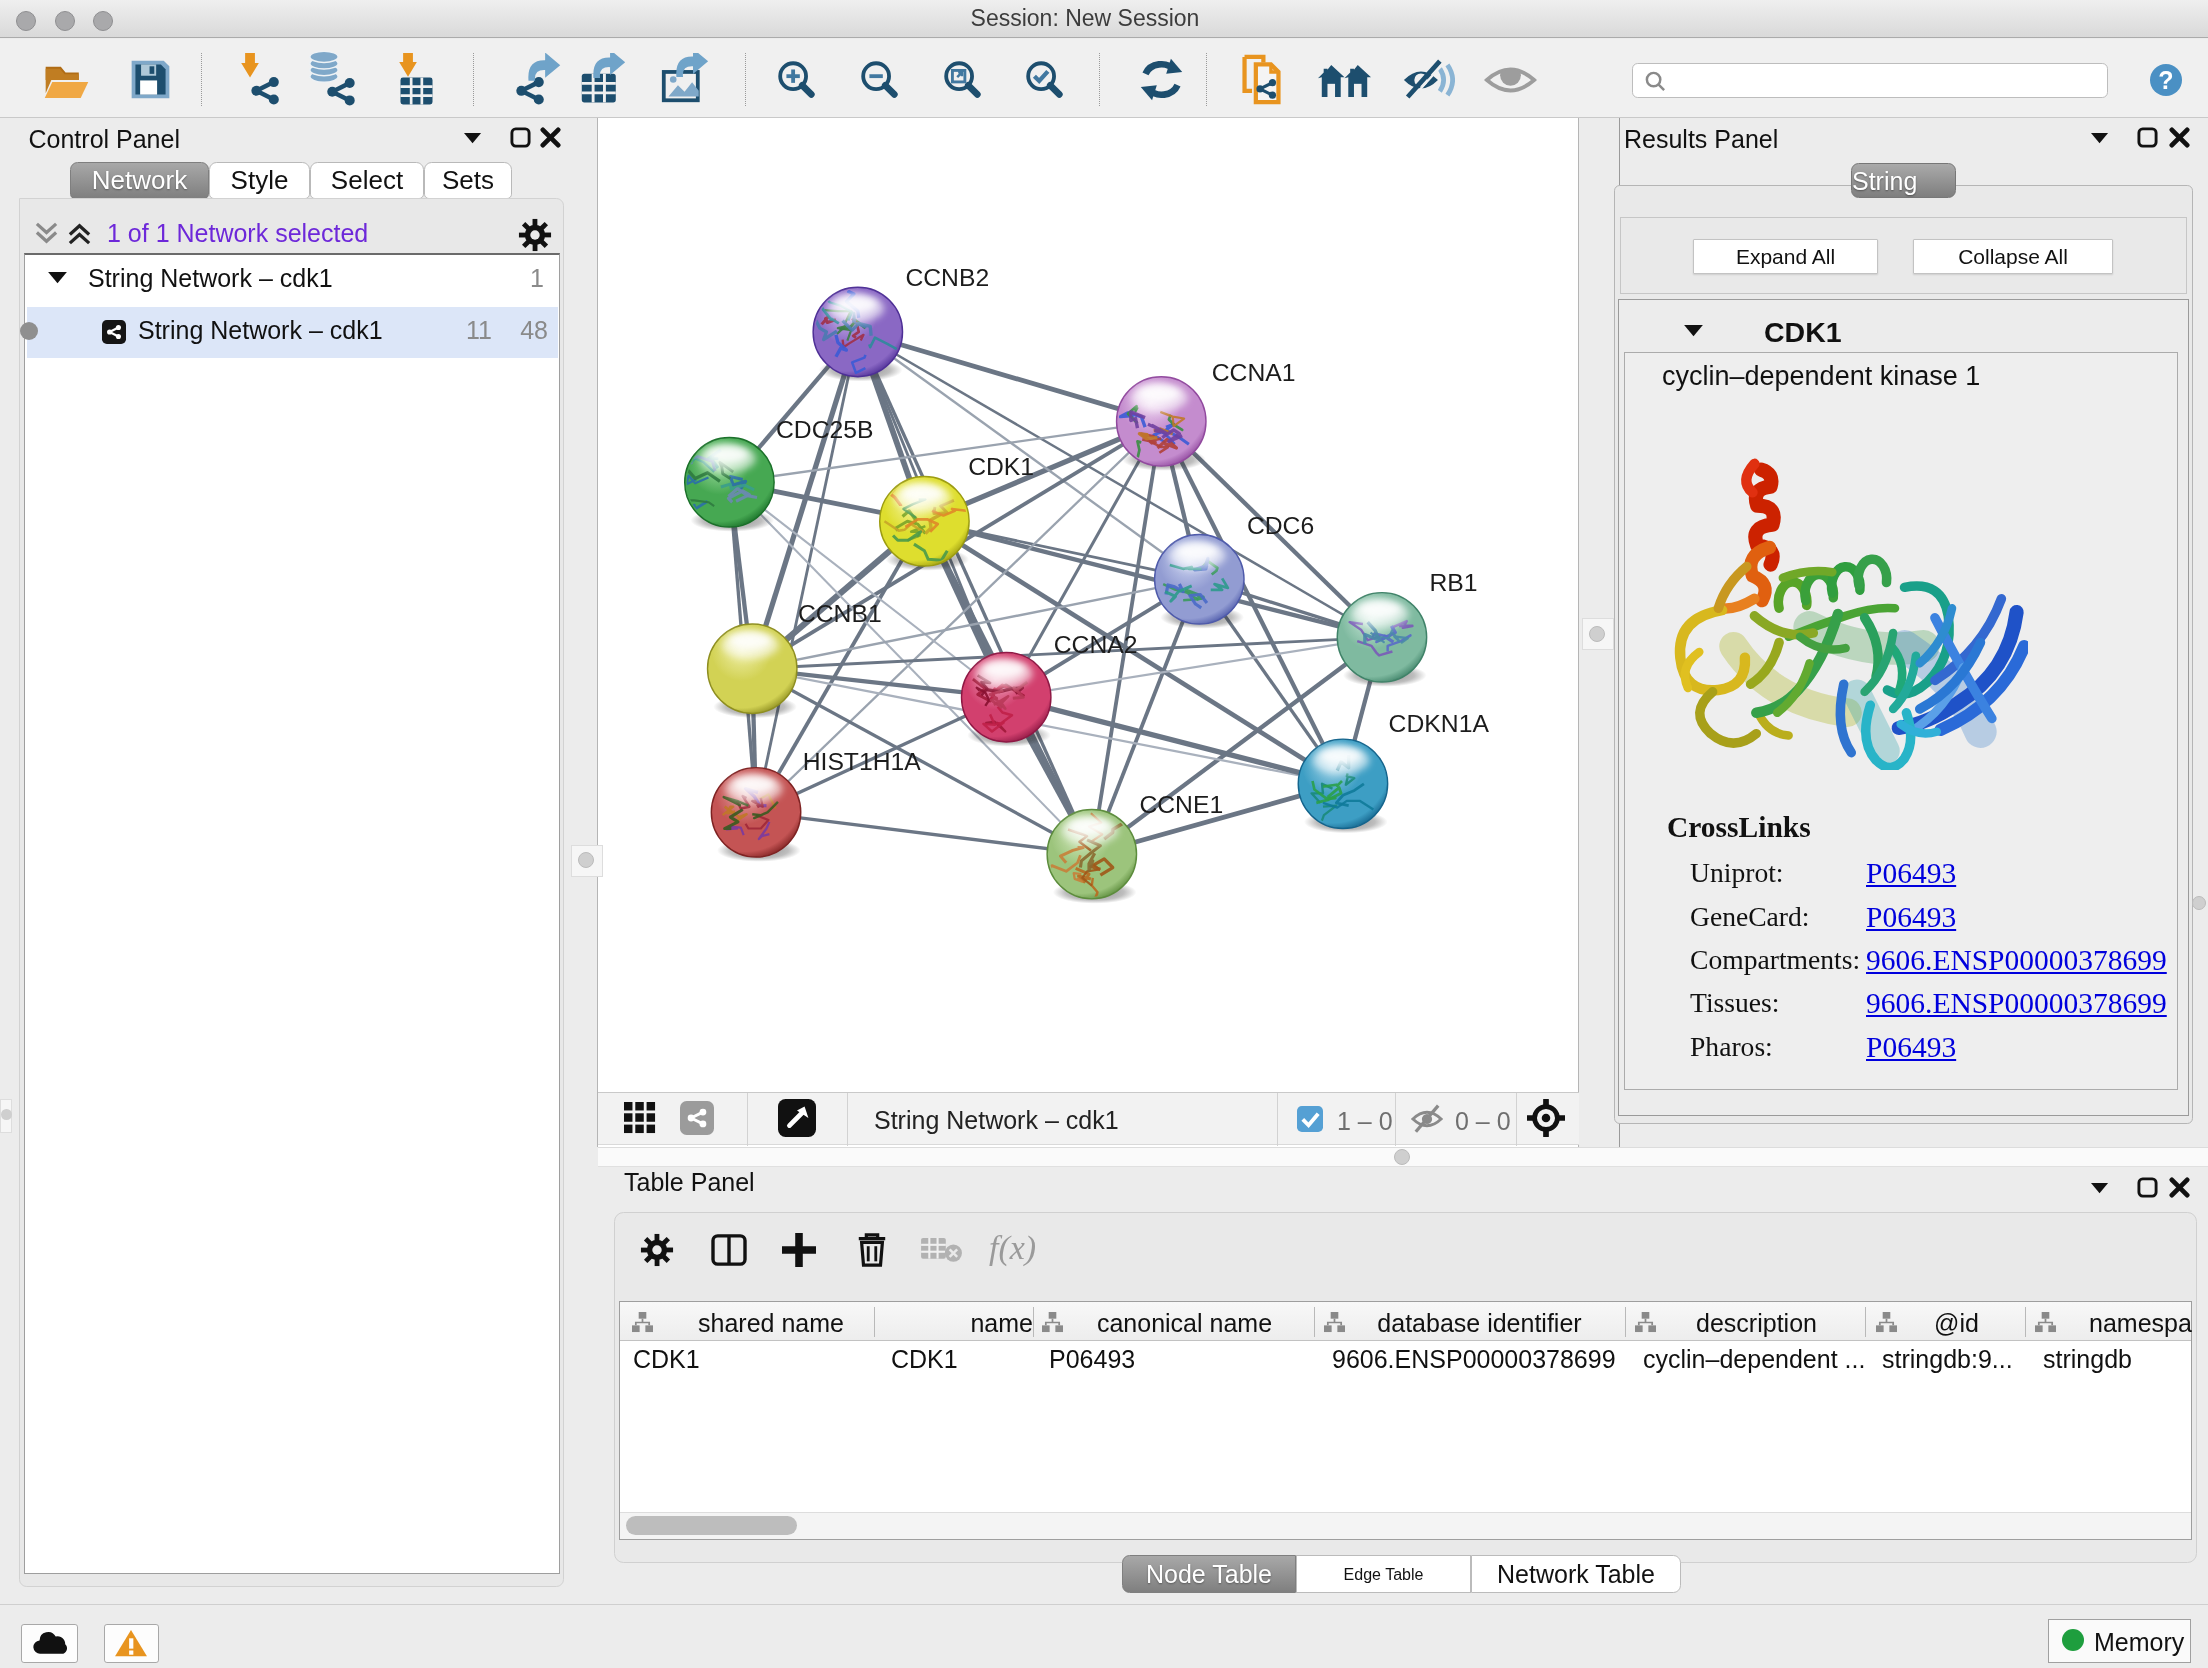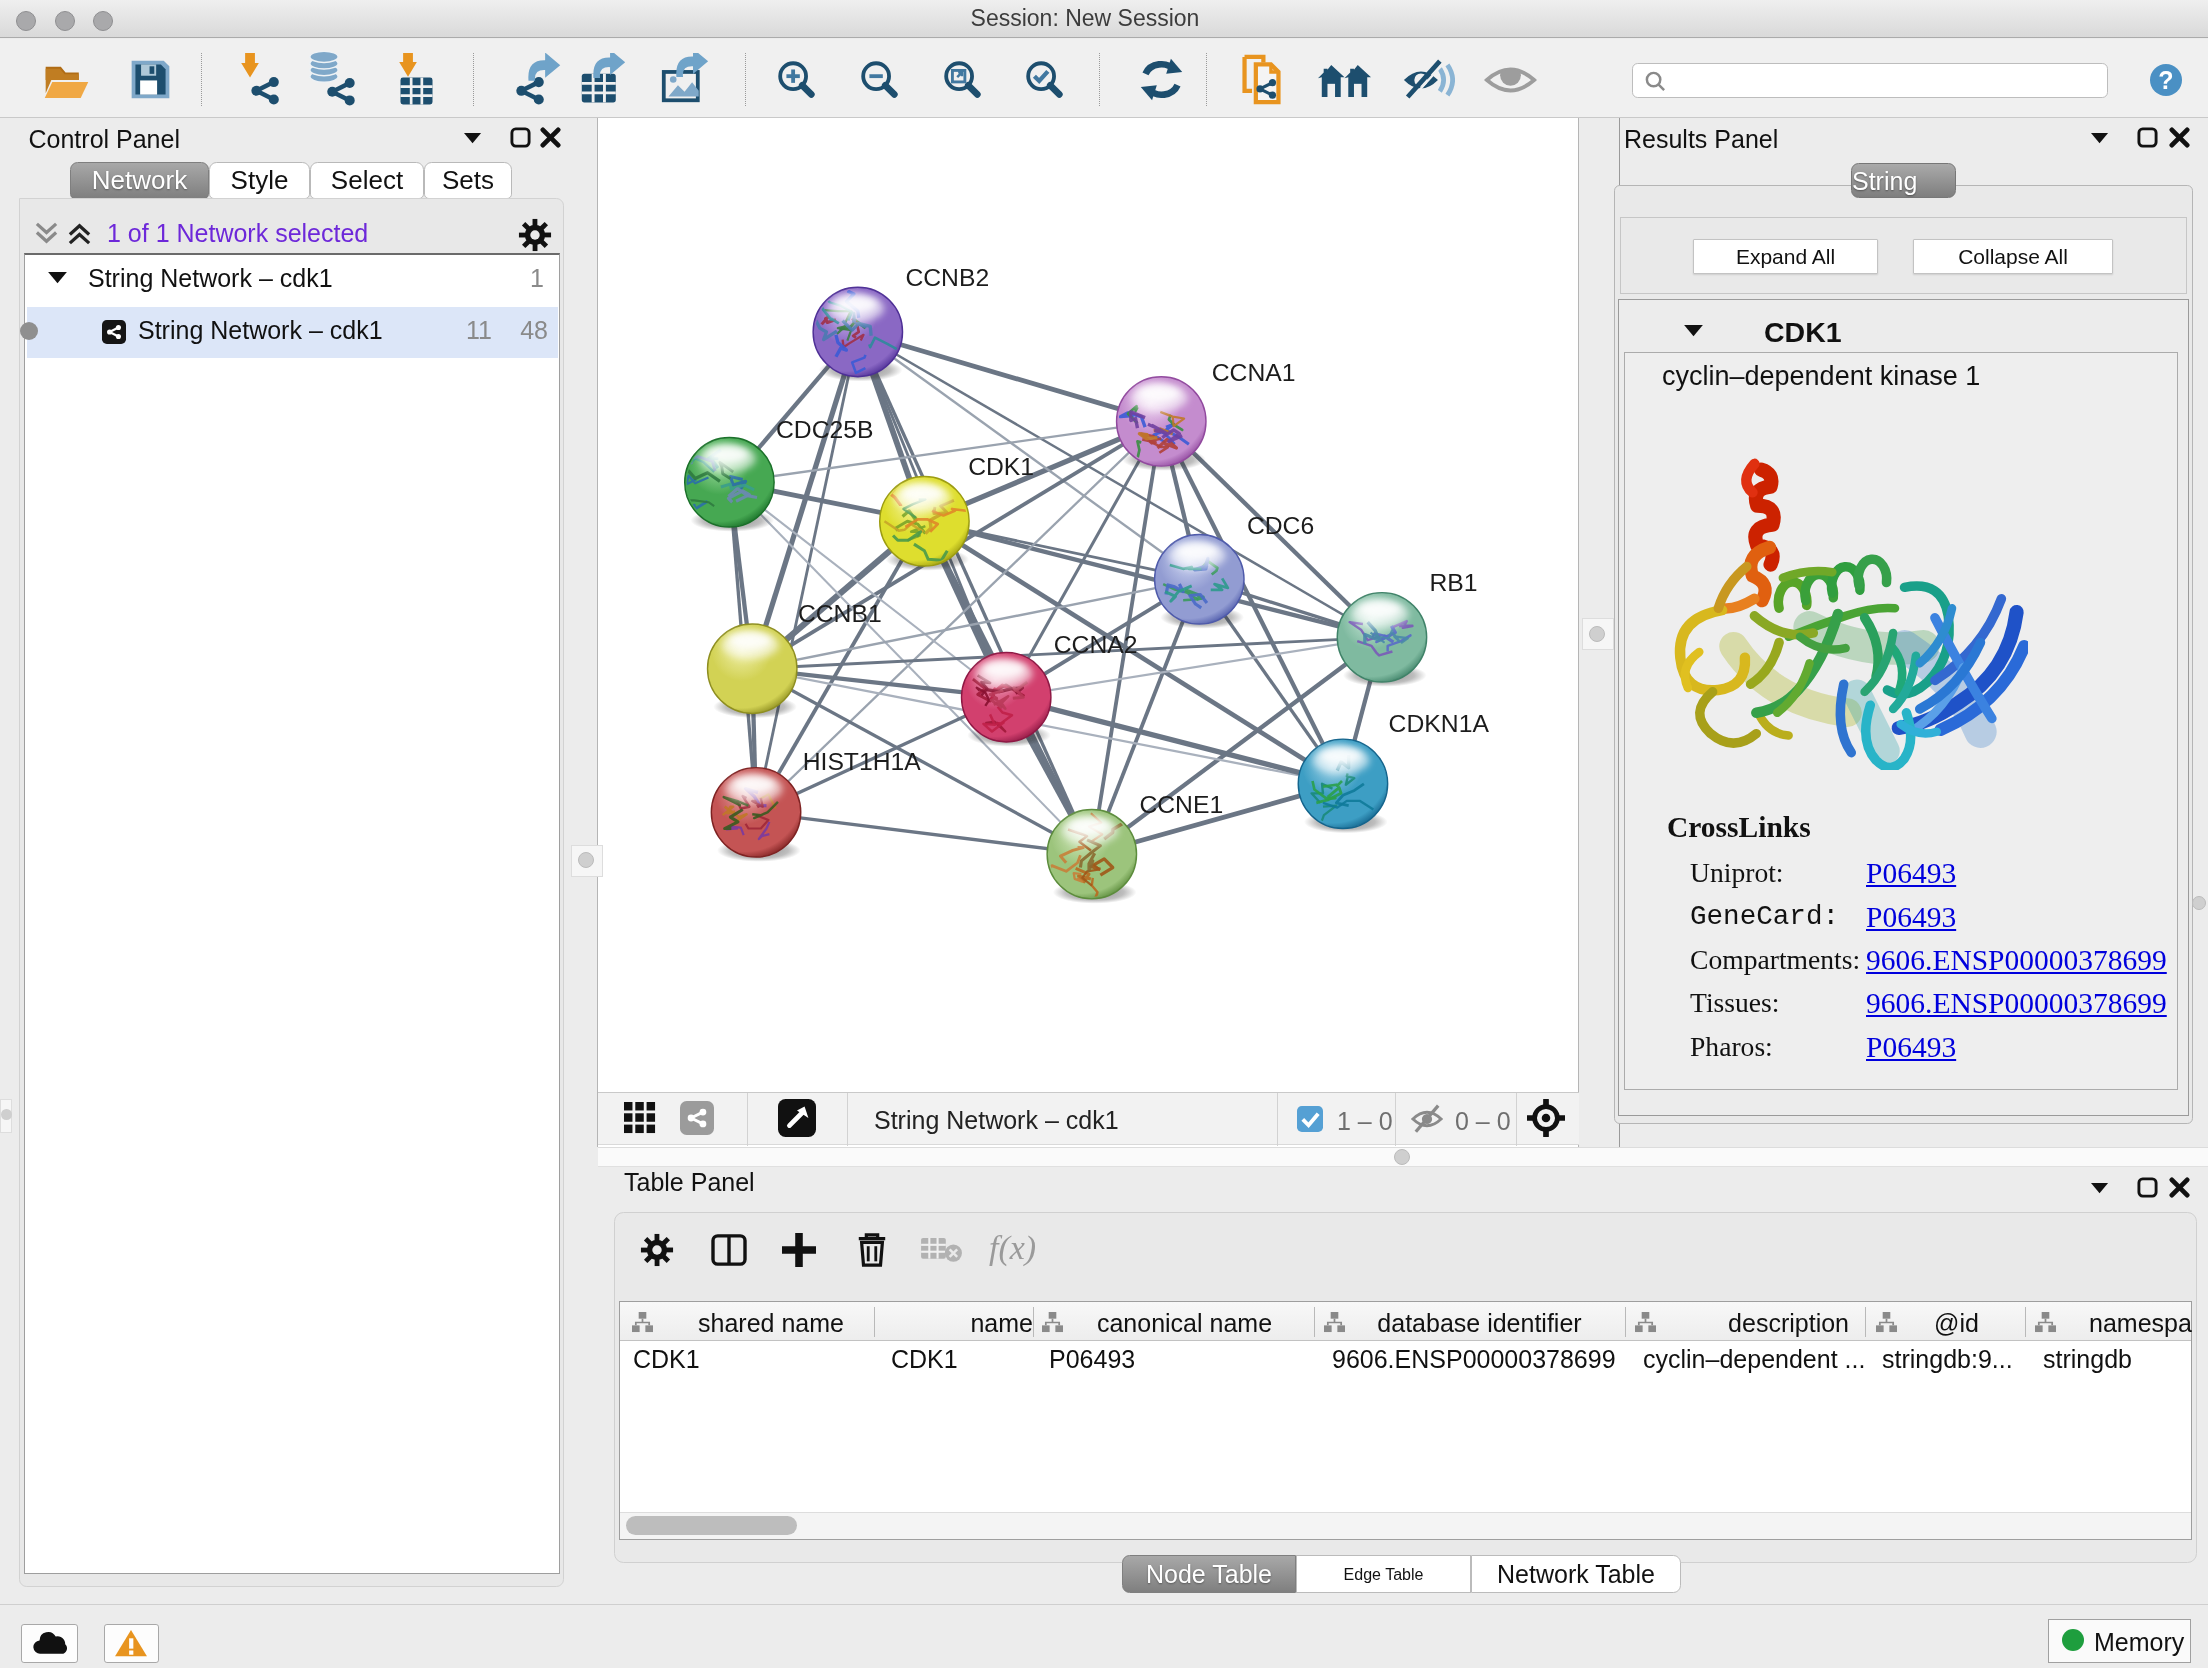--- a/index.html
+++ b/index.html
@@ -740,21 +740,21 @@
       <path d="M262,210 q-4,36 -24,56" stroke="#22aa9a" stroke-width="9"></path>
       <path d="M300,160 q-8,36 -34,58" stroke="#2e8cd0" stroke-width="9"></path>
       <path d="M330,196 q-22,48 -64,70" stroke="#2a78d4" stroke-width="10"></path>
       <path d="M122,128 q26,-10 52,-6" stroke="#70a828" stroke-width="9"></path>
       <path d="M84,116 q-22,18 -30,44" stroke="#c89820" stroke-width="10"></path>
     </g>
   </svg>
 <div class="abs" style="left:1667px;top:811px;font-size:29.5px;font-weight:bold;color:#111;font-family:'Liberation Serif',serif">CrossLinks</div>
 <div class="abs" style="left:1690px;top:857px;font-size:27.6px;color:#111;font-family:'Liberation Serif',serif">Uniprot:</div>
 <div class="abs" style="left:1866px;top:857px;font-size:29.5px;color:#0000dd;text-decoration:underline;font-family:'Liberation Serif',serif">P06493</div>
-<div class="abs" style="left:1690px;top:901px;font-size:27.6px;color:#111;font-family:Liberation Mono, monospace">GeneCard:</div>
+<div class="abs" style="left:1690px;top:901px;font-size:27.6px;color:#111;font-family:Liberation Serif, serif">GeneCard:</div>
 <div class="abs" style="left:1866px;top:901px;font-size:29.5px;color:#0000dd;text-decoration:underline;font-family:'Liberation Serif',serif">P06493</div>
 <div class="abs" style="left:1690px;top:944px;font-size:27.6px;color:#111;font-family:'Liberation Serif',serif">Compartments:</div>
 <div class="abs" style="left:1866px;top:944px;font-size:29.5px;color:#0000dd;text-decoration:underline;font-family:'Liberation Serif',serif">9606.ENSP00000378699</div>
 <div class="abs" style="left:1690px;top:987px;font-size:27.6px;color:#111;font-family:'Liberation Serif',serif">Tissues:</div>
 <div class="abs" style="left:1866px;top:987px;font-size:29.5px;color:#0000dd;text-decoration:underline;font-family:'Liberation Serif',serif">9606.ENSP00000378699</div>
 <div class="abs" style="left:1690px;top:1031px;font-size:27.6px;color:#111;font-family:'Liberation Serif',serif">Pharos:</div>
 <div class="abs" style="left:1866px;top:1031px;font-size:29.5px;color:#0000dd;text-decoration:underline;font-family:'Liberation Serif',serif">P06493</div>
 <div class="abs" style="left:2193px;top:118px;width:15px;height:1029px;background:#ececec"></div>
 <div class="abs" style="left:2192px;top:896px;width:14.3px;height:14.3px;border-radius:50%;background:#cfcfcf;border:1px solid #bbb"></div>
 
@@ -857,21 +857,21 @@
 <svg style="position:absolute;left:1635px;top:1312px" width="21" height="21" viewBox="0 0 22 22">
     <g fill="#8a8a8a">
       <rect x="7.0" y="0" width="8.0" height="7.0"></rect>
       <rect x="0" y="14.0" width="8.0" height="7.0"></rect>
       <rect x="14.0" y="14.0" width="8.0" height="7.0"></rect>
     </g>
     <g stroke="#8a8a8a" stroke-width="1.8" fill="none">
       <path d="M11.0,7.0 V11.0 M4.0,14.0 V11.0 H18.0 V14.0"></path>
     </g>
   </svg>
-<div class="abs" style="left:1664px;top:1309px;width:185px;text-align:right;font-size:25px;color:#111">description</div>
+<div class="abs" style="left:1664px;top:1309px;width:185px;text-align:center;font-size:25px;color:#111">description</div>
 <svg style="position:absolute;left:1876px;top:1312px" width="21" height="21" viewBox="0 0 22 22">
     <g fill="#8a8a8a">
       <rect x="7.0" y="0" width="8.0" height="7.0"></rect>
       <rect x="0" y="14.0" width="8.0" height="7.0"></rect>
       <rect x="14.0" y="14.0" width="8.0" height="7.0"></rect>
     </g>
     <g stroke="#8a8a8a" stroke-width="1.8" fill="none">
       <path d="M11.0,7.0 V11.0 M4.0,14.0 V11.0 H18.0 V14.0"></path>
     </g>
   </svg>

